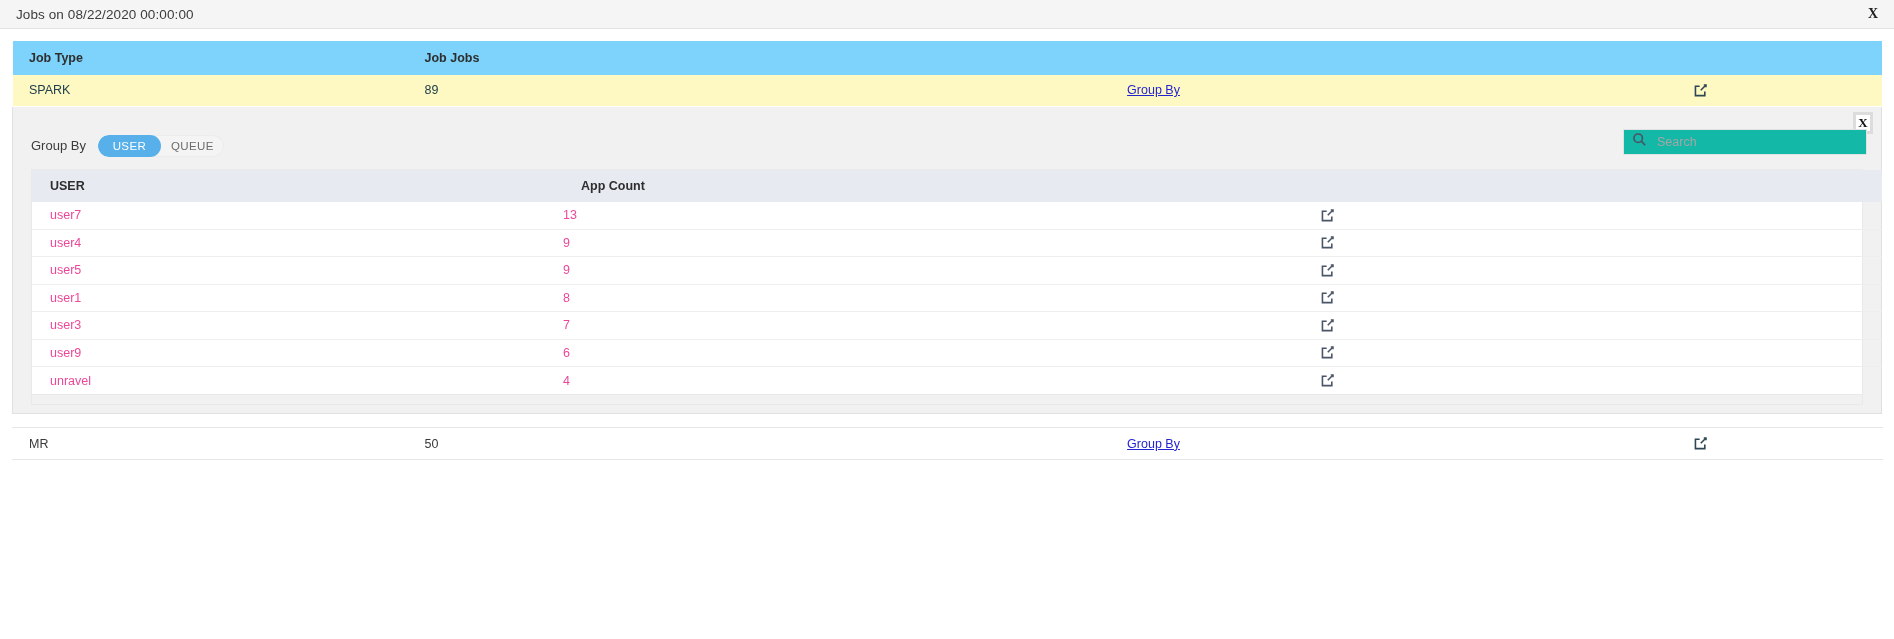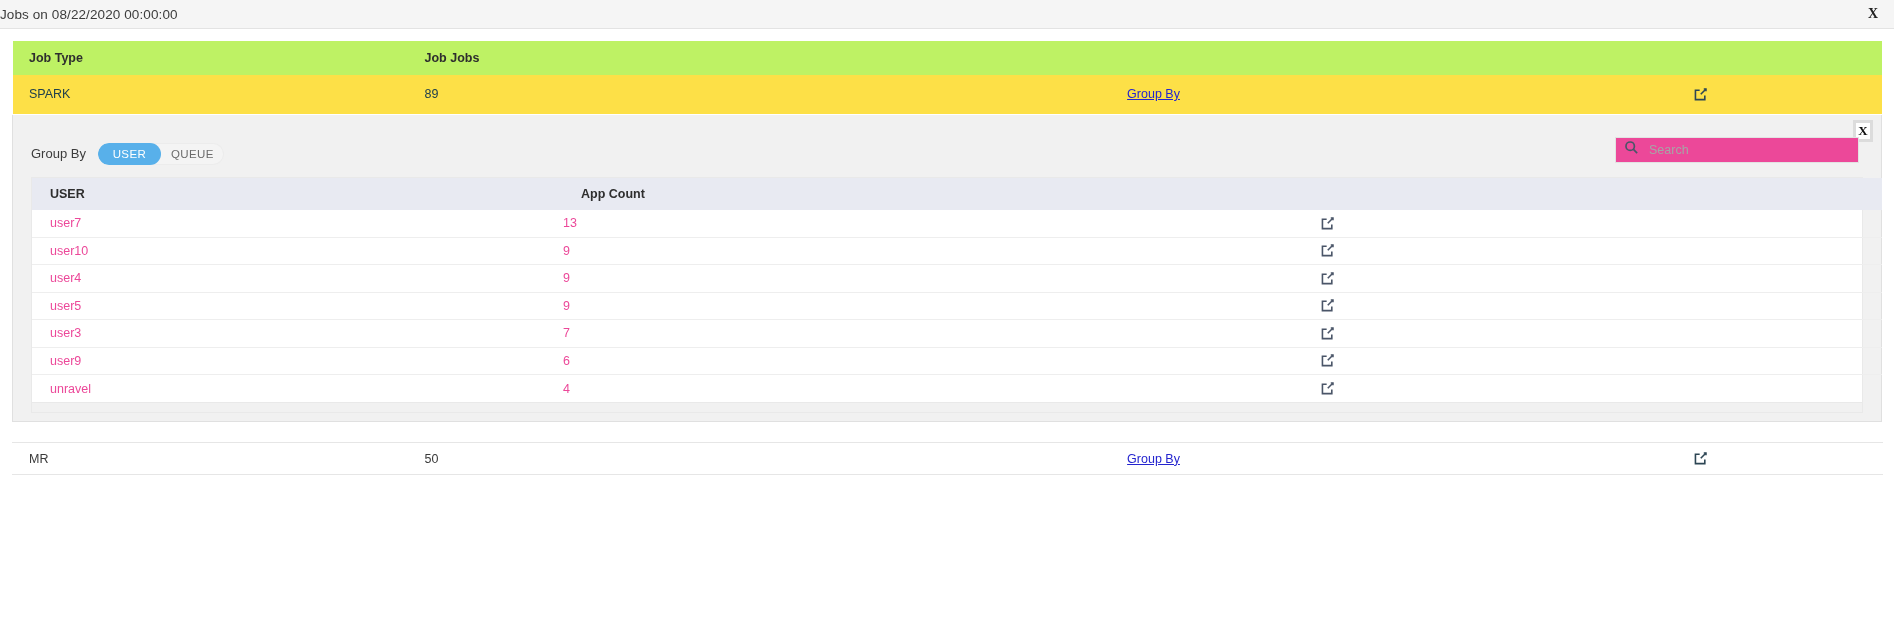--- a/index.html
+++ b/index.html
@@ -18,21 +18,21 @@
     background: #ffffff;
   }
 
   
   .titlebar {
     height: 29px;
     background: #f5f5f5;
     border-bottom: 1px solid #e3e3e3;
     display: flex;
     align-items: center;
-    padding: 0 14px 0 0;
+    padding: 0 14px 0 16px;
     position: relative;
   }
   .titlebar-title {
     font-size: 13.5px;
     color: #3c3c3c;
     letter-spacing: .1px;
   }
   .titlebar-close {
     position: absolute;
     right: 12px; top: 50%;
@@ -50,44 +50,44 @@
   .outer-wrap {
     padding: 11px 12px 0 12px;
   }
   .outer-table {
     width: 1870px;
     border-collapse: collapse;
     table-layout: fixed;
     border: 1px solid #ffffff;
   }
   .outer-table thead th {
-    background: #bef264;
+    background: #7dd3fc;
     font-size: 12.5px;
     font-weight: bold;
     color: #2e2e2e;
     text-align: left;
     padding: 10px 0 10px 16px;
     height: 31px;
   }
   .col-type   { width: 396px; }
   .col-count  { width: 380px; }
   .col-group  { width: 730px; }
   .col-open   { width: 364px; }
 
   .outer-table td {
     font-size: 12.5px;
     color: #3a3a3a;
     padding: 0 0 0 16px;
     height: 34px;
     vertical-align: middle;
   }
   tr.row-spark td {
-    background: #fde047;
+    background: #fef9c3;
     color: #20404c;
-    height: 39px;
+    height: 31px;
   }
   tr.row-mr td {
     background: #ffffff;
     border-top: 1px solid #e6e6e6;
     border-bottom: 1px solid #e6e6e6;
     height: 32px;
   }
   .cell-center { text-align: center; padding-left: 0 !important; }
   .group-link {
     color: #2424cf;
@@ -157,25 +157,25 @@
     cursor: pointer;
     border-radius: 12px;
   }
   .toggle-opt.active {
     background: #58b0ea;
     color: #ffffff;
   }
 
   .search-box {
     position: absolute;
-    right: 12px;
+    right: 4px;
     top: 16px;
     width: 244px;
     height: 26px;
-    background: #ec4899;
+    background: #14b8a6;
     border: 1px solid #e2e2e2;
     display: flex;
     align-items: center;
     padding: 0 8px;
   }
   .search-box svg { flex: none; }
   .search-input {
     border: none;
     outline: none;
     font-size: 12.5px;
@@ -317,40 +317,40 @@
             <tr>
               <td>user7</td>
               <td class="icount">13</td>
               <td class="iopen"><span class="ext-icon"><svg width="15" height="15" viewBox="0 0 16 16" fill="none" stroke="#4a5568" stroke-width="1.7">
                     <polyline points="11.5,2.2 13.8,2.2 13.8,4.5"></polyline>
                     <line x1="13.6" y1="2.4" x2="8.3" y2="7.7"></line>
                     <polyline points="12.6,9 12.6,13.5 2.6,13.5 2.6,3.5 7.1,3.5"></polyline>
                   </svg></span></td>
             </tr>
             <tr>
-              <td>user10</td>
-              <td class="icount">9</td>
-              <td class="iopen"><span class="ext-icon"><svg width="15" height="15" viewBox="0 0 16 16" fill="none" stroke="#4a5568" stroke-width="1.7">
-                    <polyline points="11.5,2.2 13.8,2.2 13.8,4.5"></polyline>
-                    <line x1="13.6" y1="2.4" x2="8.3" y2="7.7"></line>
-                    <polyline points="12.6,9 12.6,13.5 2.6,13.5 2.6,3.5 7.1,3.5"></polyline>
-                  </svg></span></td>
-            </tr>
-            <tr>
               <td>user4</td>
               <td class="icount">9</td>
               <td class="iopen"><span class="ext-icon"><svg width="15" height="15" viewBox="0 0 16 16" fill="none" stroke="#4a5568" stroke-width="1.7">
                     <polyline points="11.5,2.2 13.8,2.2 13.8,4.5"></polyline>
                     <line x1="13.6" y1="2.4" x2="8.3" y2="7.7"></line>
                     <polyline points="12.6,9 12.6,13.5 2.6,13.5 2.6,3.5 7.1,3.5"></polyline>
                   </svg></span></td>
             </tr>
             <tr>
               <td>user5</td>
               <td class="icount">9</td>
+              <td class="iopen"><span class="ext-icon"><svg width="15" height="15" viewBox="0 0 16 16" fill="none" stroke="#4a5568" stroke-width="1.7">
+                    <polyline points="11.5,2.2 13.8,2.2 13.8,4.5"></polyline>
+                    <line x1="13.6" y1="2.4" x2="8.3" y2="7.7"></line>
+                    <polyline points="12.6,9 12.6,13.5 2.6,13.5 2.6,3.5 7.1,3.5"></polyline>
+                  </svg></span></td>
+            </tr>
+            <tr>
+              <td>user1</td>
+              <td class="icount">8</td>
               <td class="iopen"><span class="ext-icon"><svg width="15" height="15" viewBox="0 0 16 16" fill="none" stroke="#4a5568" stroke-width="1.7">
                     <polyline points="11.5,2.2 13.8,2.2 13.8,4.5"></polyline>
                     <line x1="13.6" y1="2.4" x2="8.3" y2="7.7"></line>
                     <polyline points="12.6,9 12.6,13.5 2.6,13.5 2.6,3.5 7.1,3.5"></polyline>
                   </svg></span></td>
             </tr>
             <tr>
               <td>user3</td>
               <td class="icount">7</td>
               <td class="iopen"><span class="ext-icon"><svg width="15" height="15" viewBox="0 0 16 16" fill="none" stroke="#4a5568" stroke-width="1.7">
@@ -376,21 +376,21 @@
                     <line x1="13.6" y1="2.4" x2="8.3" y2="7.7"></line>
                     <polyline points="12.6,9 12.6,13.5 2.6,13.5 2.6,3.5 7.1,3.5"></polyline>
                   </svg></span></td>
             </tr>
           </tbody>
       </table>
       <div class="hscroll"></div>
     </div>
   </div>
 
-  <div class="outer-wrap" style="padding-top:20px;">
+  <div class="outer-wrap" style="padding-top:13px;">
     <table class="outer-table">
       <colgroup>
         <col class="col-type">
           <col class="col-count">
           <col class="col-group">
           <col class="col-open">
       </colgroup>
       <tbody>
         <tr class="row-mr">
           <td>MR</td>

